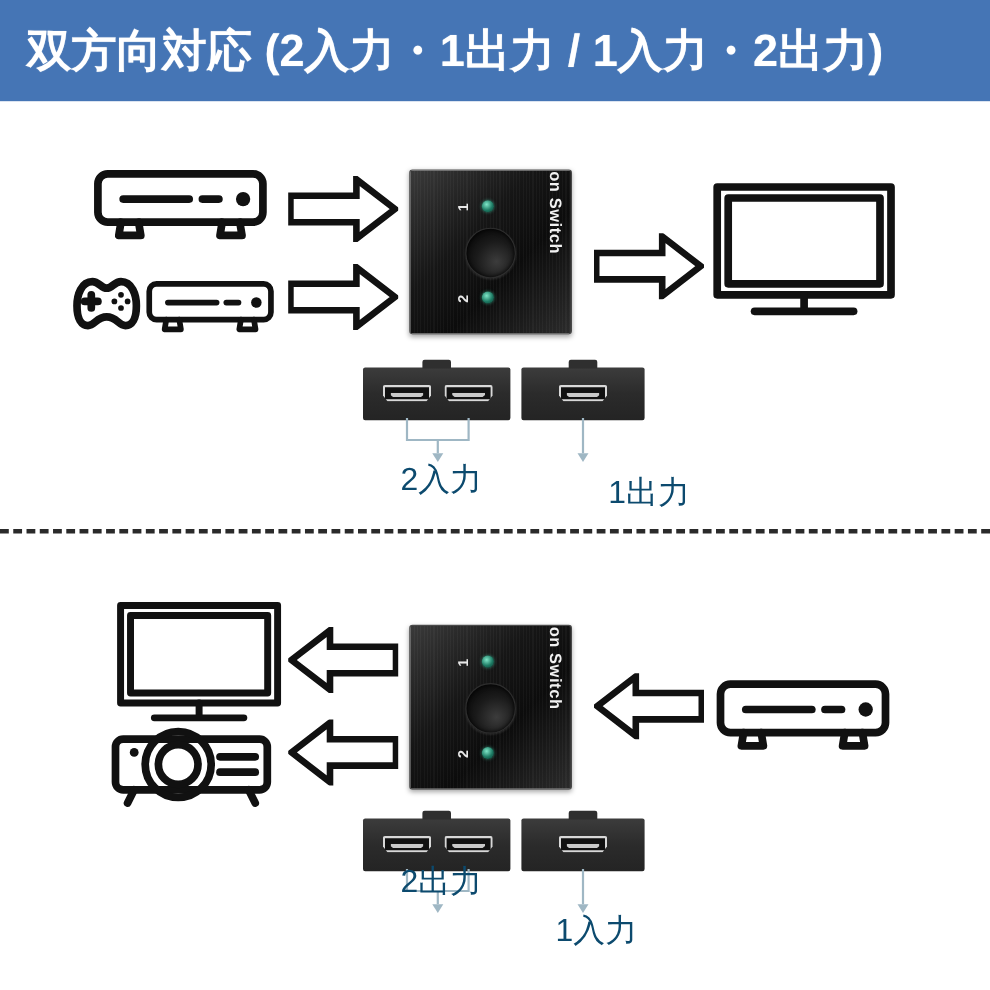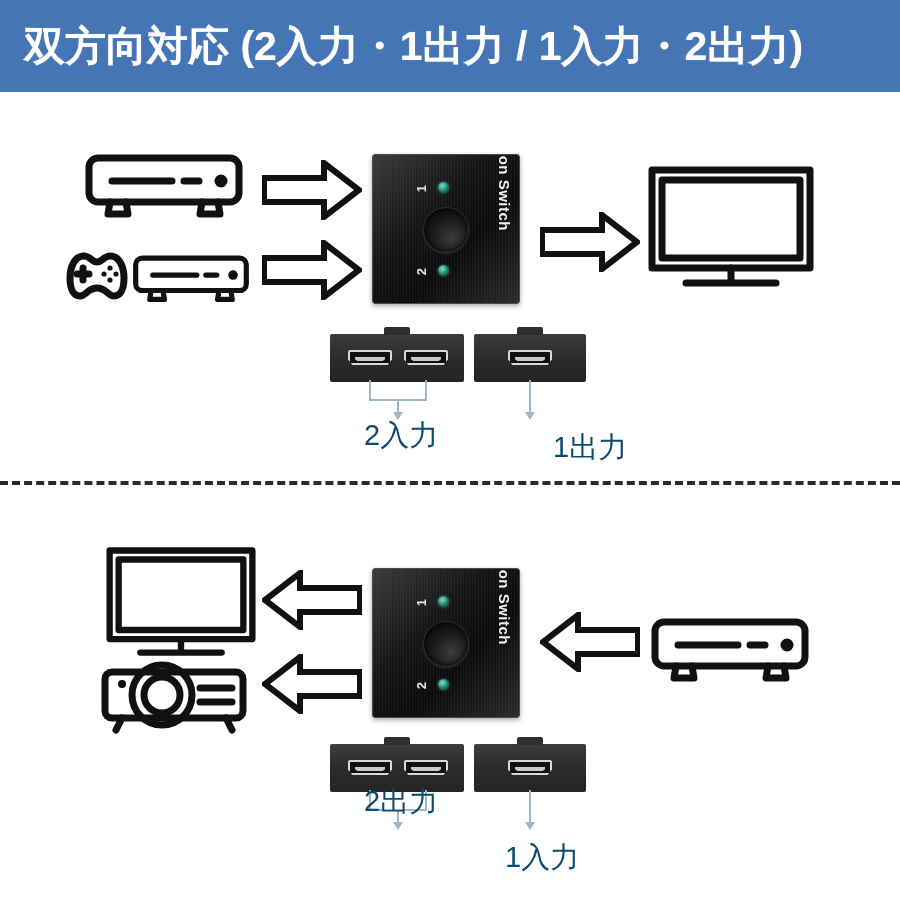--- a/index.html
+++ b/index.html
@@ -268,15 +268,15 @@
   <div class="caption" style="left:364px; top:782px;">2出力</div>
 
   <div class="port-panel" style="left:474px; top:744px; width:112px; height:48px;">
     <div class="tab"></div>
     <div class="hdmi" style="left:34px; top:16px;"></div>
   </div>
   <svg class="abs" style="left:474px; top:788px;" width="112" height="46" viewBox="0 0 112 46">
     <line x1="56" y1="2" x2="56" y2="34" stroke="#9fb7c4" stroke-width="2"></line>
     <path d="M51 34 L61 34 L56 42 Z" fill="#9fb7c4"></path>
   </svg>
-  <div class="caption" style="left:505px; top:826px;margin-top:12px;">1入力</div>
+  <div class="caption" style="left:505px; top:826px;">1入力</div>
 
 </div>
 
 </body></html>

